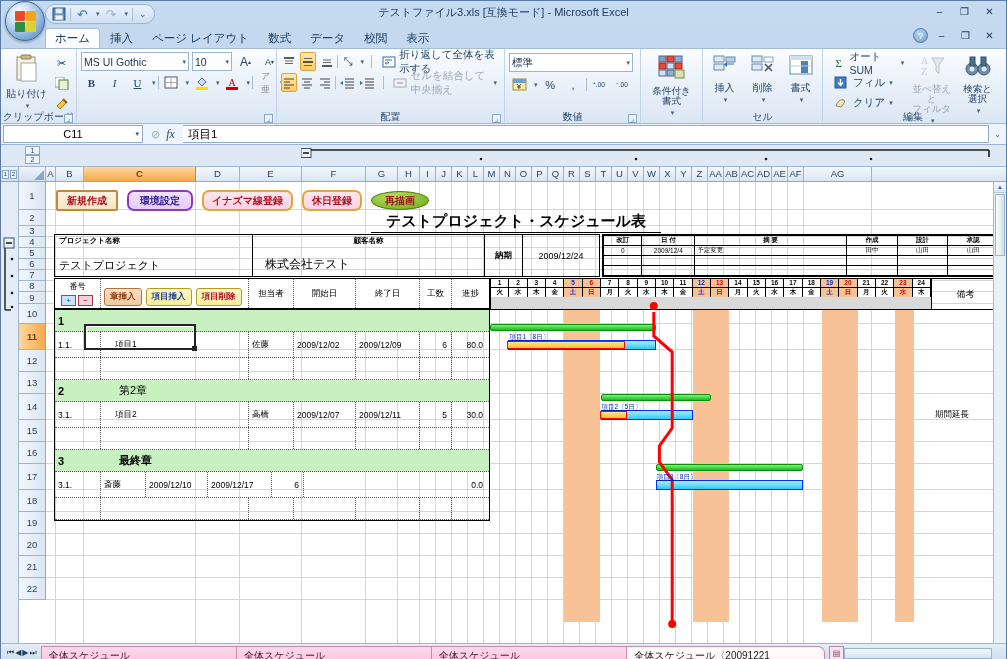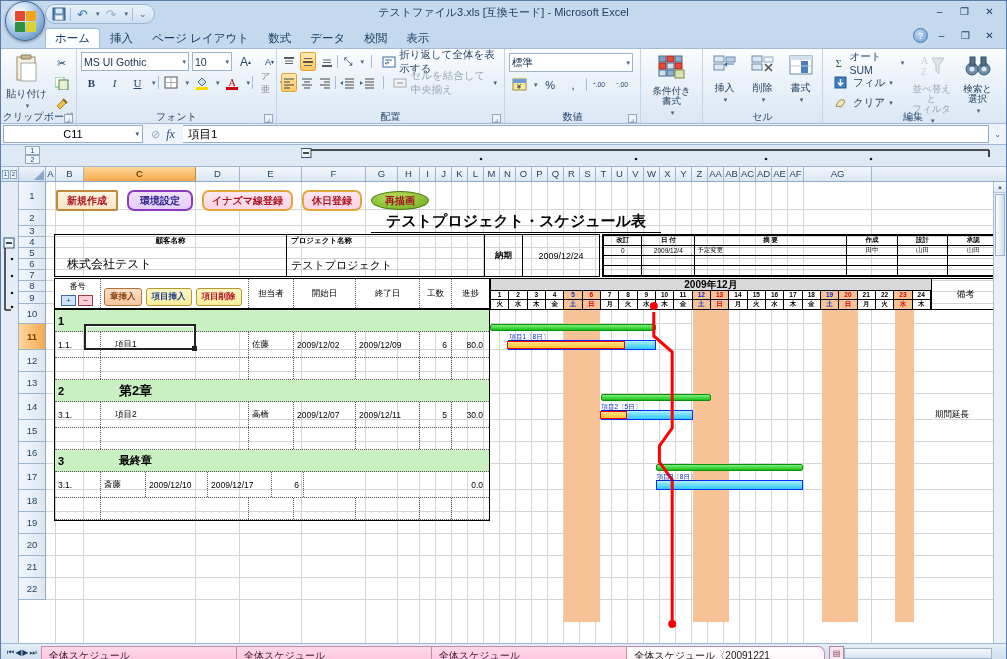--- a/index.html
+++ b/index.html
@@ -259,21 +259,20 @@
                 <text x="7" y="10" font-size="10" text-anchor="middle" fill="#a00" font-family="Liberation Serif">A</text>
                 <rect x="1" y="11" width="12" height="3" fill="#d00000"></rect>
               </svg>
           </span>
           <span class="arrow">▾</span>
           <span class="qsep"></span>
           <span class="iconbox" style="color:#888;font-size:9px;">ア<br>亜</span>
           <span class="arrow">▾</span>
         </div>
       </div>
-      <div class="glabel">フォント</div>
       <div class="dlg">⌟</div>
     </div>
 
     <div class="rgroup" style="width:228px;">
       <div class="gbody" style="flex-direction:column;gap:2px;align-items:flex-start;">
         <div style="display:flex;gap:2px;align-items:center;">
           <span class="iconbox">
             <svg width="14" height="12" viewBox="0 0 14 12">
                 <line x1="2" y1="2" x2="12" y2="2" stroke="#333" stroke-width="1.6"></line>
                 <line x1="3" y1="5" x2="11" y2="5" stroke="#666"></line>
@@ -703,27 +702,27 @@
 
       <div id="btnrow" style="position:absolute;left:10px;top:8px;display:flex;align-items:center;gap:9px;">
           <span style="background:linear-gradient(#fdf3e0,#f7e4c4);border:2px solid #c08a3a;color:#b01020;border-radius:2px;padding:3px 9px;font-weight:bold;font-size:10px;display:inline-block;line-height:11px;white-space:nowrap;">新規作成</span>
           <span style="background:linear-gradient(#f0e0fa,#e4cdf7);border:2px solid #8a3ac0;color:#2a1a8c;border-radius:7px;padding:3px 11px;font-weight:bold;font-size:10px;display:inline-block;line-height:11px;white-space:nowrap;">環境設定</span>
           <span style="background:linear-gradient(#fde6f0,#fbd3e4);border:2px solid #e0a83a;color:#b01020;border-radius:7px;padding:3px 8px;font-weight:bold;font-size:10px;display:inline-block;line-height:11px;white-space:nowrap;">イナズマ線登録</span>
           <span style="background:linear-gradient(#fde6f0,#fbd3e4);border:2px solid #e0a83a;color:#b01020;border-radius:7px;padding:3px 8px;font-weight:bold;font-size:10px;display:inline-block;line-height:11px;white-space:nowrap;">休日登録</span>
           <span style="background:radial-gradient(ellipse at 40% 30%,#b8e060,#6aa818);border:1px solid #4a7a10;color:#a01020;border-radius:50%/50%;padding:3px 13px;font-weight:bold;font-size:10px;display:inline-block;line-height:11px;white-space:nowrap;">再描画</span>
         </div>
 
       <div style="position:absolute;left:8px;top:52px;width:546px;height:43px;border:1.5px solid #000;display:flex;">
+        <div style="flex:0 0 198px;border-right:1px solid #000;padding:1px 4px;display:flex;flex-direction:column;justify-content:space-between;">
+          <div style="font-size:7.5px;font-weight:bold;">プロジェクト名称</div>
+          <div style="font-size:11px;padding-bottom:2px;">テストプロジェクト</div>
+        </div>
         <div style="flex:0 0 232px;border-right:1px solid #000;padding:1px 4px;display:flex;flex-direction:column;justify-content:space-between;">
           <div style="font-size:7.5px;font-weight:bold;text-align:center;">顧客名称</div>
           <div style="font-size:12px;padding-left:8px;padding-bottom:2px;">株式会社テスト</div>
-        </div>
-        <div style="flex:0 0 198px;border-right:1px solid #000;padding:1px 4px;display:flex;flex-direction:column;justify-content:space-between;">
-          <div style="font-size:7.5px;font-weight:bold;">プロジェクト名称</div>
-          <div style="font-size:11px;padding-bottom:2px;">テストプロジェクト</div>
         </div>
         <div style="flex:0 0 38px;border-right:1px solid #000;display:flex;align-items:center;justify-content:center;font-size:8.5px;font-weight:bold;">納期</div>
         <div style="flex:1;display:flex;align-items:center;justify-content:center;font-size:9px;">2009/12/24</div>
       </div>
 
       <div style="position:absolute;left:556px;top:52px;width:398px;height:43px;border:1.5px solid #000;">
         <table id="revtbl" style="width:100%;height:100%;border-collapse:collapse;font-size:6.5px;text-align:center;">
             <tbody>
               <tr>
                 <td style="border:1px solid #000;font-weight:bold;width:38px;height:10px;">改訂</td>
@@ -775,21 +774,20 @@
           <span class="sbtn" style="background:linear-gradient(#fdf6c8,#f7ef9c);border:1px solid #b59a2a;border-radius:3px;color:#b01020;font-size:8.5px;font-weight:bold;padding:2px 5px;">項目削除</span>
         </div>
         <div style="flex:0 0 45px;border-right:1px dotted #555;display:flex;align-items:center;justify-content:center;font-size:8.5px;">担当者</div>
         <div style="flex:0 0 62px;border-right:1px dotted #555;display:flex;align-items:center;justify-content:center;font-size:8.5px;">開始日</div>
         <div style="flex:0 0 64px;border-right:1px dotted #555;display:flex;align-items:center;justify-content:center;font-size:8.5px;">終了日</div>
         <div style="flex:0 0 32px;border-right:1px dotted #555;display:flex;align-items:center;justify-content:center;font-size:8.5px;">工数</div>
         <div style="flex:1;display:flex;align-items:center;justify-content:center;font-size:8.5px;">進捗</div>
       </div>
 
       <div style="position:absolute;left:444px;top:96px;width:442px;height:32px;border:1px solid #000;background:#d9d9d9;">
-        <div style="height:12px;border-bottom:1px solid #000;text-align:center;font-size:10px;font-weight:bold;line-height:11px;">2009年12月</div>
         <div id="gantt-days" style="display:flex;height:9px;border-bottom:1px solid #000;">
             <div style="width:18.416666666666668px;border-right:1px solid #000;background:#ffffff;color:#000;font-size:6.5px;text-align:center;line-height:8px;font-weight:bold;">1</div>
             <div style="width:18.416666666666668px;border-right:1px solid #000;background:#ffffff;color:#000;font-size:6.5px;text-align:center;line-height:8px;font-weight:bold;">2</div>
             <div style="width:18.416666666666668px;border-right:1px solid #000;background:#ffffff;color:#000;font-size:6.5px;text-align:center;line-height:8px;font-weight:bold;">3</div>
             <div style="width:18.416666666666668px;border-right:1px solid #000;background:#ffffff;color:#000;font-size:6.5px;text-align:center;line-height:8px;font-weight:bold;">4</div>
             <div style="width:18.416666666666668px;border-right:1px solid #000;background:#f7c396;color:#0030d0;font-size:6.5px;text-align:center;line-height:8px;font-weight:bold;">5</div>
             <div style="width:18.416666666666668px;border-right:1px solid #000;background:#f7c396;color:#d00000;font-size:6.5px;text-align:center;line-height:8px;font-weight:bold;">6</div>
             <div style="width:18.416666666666668px;border-right:1px solid #000;background:#ffffff;color:#000;font-size:6.5px;text-align:center;line-height:8px;font-weight:bold;">7</div>
             <div style="width:18.416666666666668px;border-right:1px solid #000;background:#ffffff;color:#000;font-size:6.5px;text-align:center;line-height:8px;font-weight:bold;">8</div>
             <div style="width:18.416666666666668px;border-right:1px solid #000;background:#ffffff;color:#000;font-size:6.5px;text-align:center;line-height:8px;font-weight:bold;">9</div>
@@ -857,21 +855,21 @@
             <div style="flex:0 0 46px;border-right:1px dotted #555;"></div>
             <div style="flex:0 0 148px;border-right:1px dotted #555;"></div>
       <div style="flex:0 0 45px;border-right:1px dotted #555;"></div>
             <div style="flex:0 0 62px;border-right:1px dotted #555;"></div>
       <div style="flex:0 0 64px;border-right:1px dotted #555;"></div>
             <div style="flex:0 0 32px;border-right:1px dotted #555;"></div>
             <div style="flex:1;"></div>
           </div>
           <div style="height:22px;background:#c8f0c0;border-bottom:1px dotted #555;display:flex;align-items:center;">
             <div style="flex:0 0 46px;font-size:11px;font-weight:bold;padding-left:3px;">2</div>
-      <div style="flex:1;font-size:13px;font-weight:bold;padding-left:18px;">第2章</div>
+      <div style="flex:1;font-size:11px;font-weight:normal;padding-left:18px;">第2章</div>
           </div>
           <div style="height:26px;border-bottom:1px dotted #555;display:flex;align-items:center;font-size:8.5px;">
             <div style="flex:0 0 46px;border-right:1px dotted #555;height:100%;display:flex;align-items:center;padding-left:3px;">3.1.</div>
       <div style="flex:0 0 148px;border-right:1px dotted #555;height:100%;display:flex;align-items:center;padding-left:14px;">項目2</div>
       <div style="flex:0 0 45px;border-right:1px dotted #555;height:100%;display:flex;align-items:center;padding-left:3px;">高橋</div>
       <div style="flex:0 0 62px;border-right:1px dotted #555;height:100%;display:flex;align-items:center;padding-left:3px;">2009/12/07</div>
       <div style="flex:0 0 64px;border-right:1px dotted #555;height:100%;display:flex;align-items:center;padding-left:3px;">2009/12/11</div>
       <div style="flex:0 0 32px;border-right:1px dotted #555;height:100%;display:flex;align-items:center;justify-content:flex-end;padding-right:4px;">5</div>
       <div style="flex:1;height:100%;display:flex;align-items:center;justify-content:flex-end;padding-right:6px;">30.0</div>
           </div>

